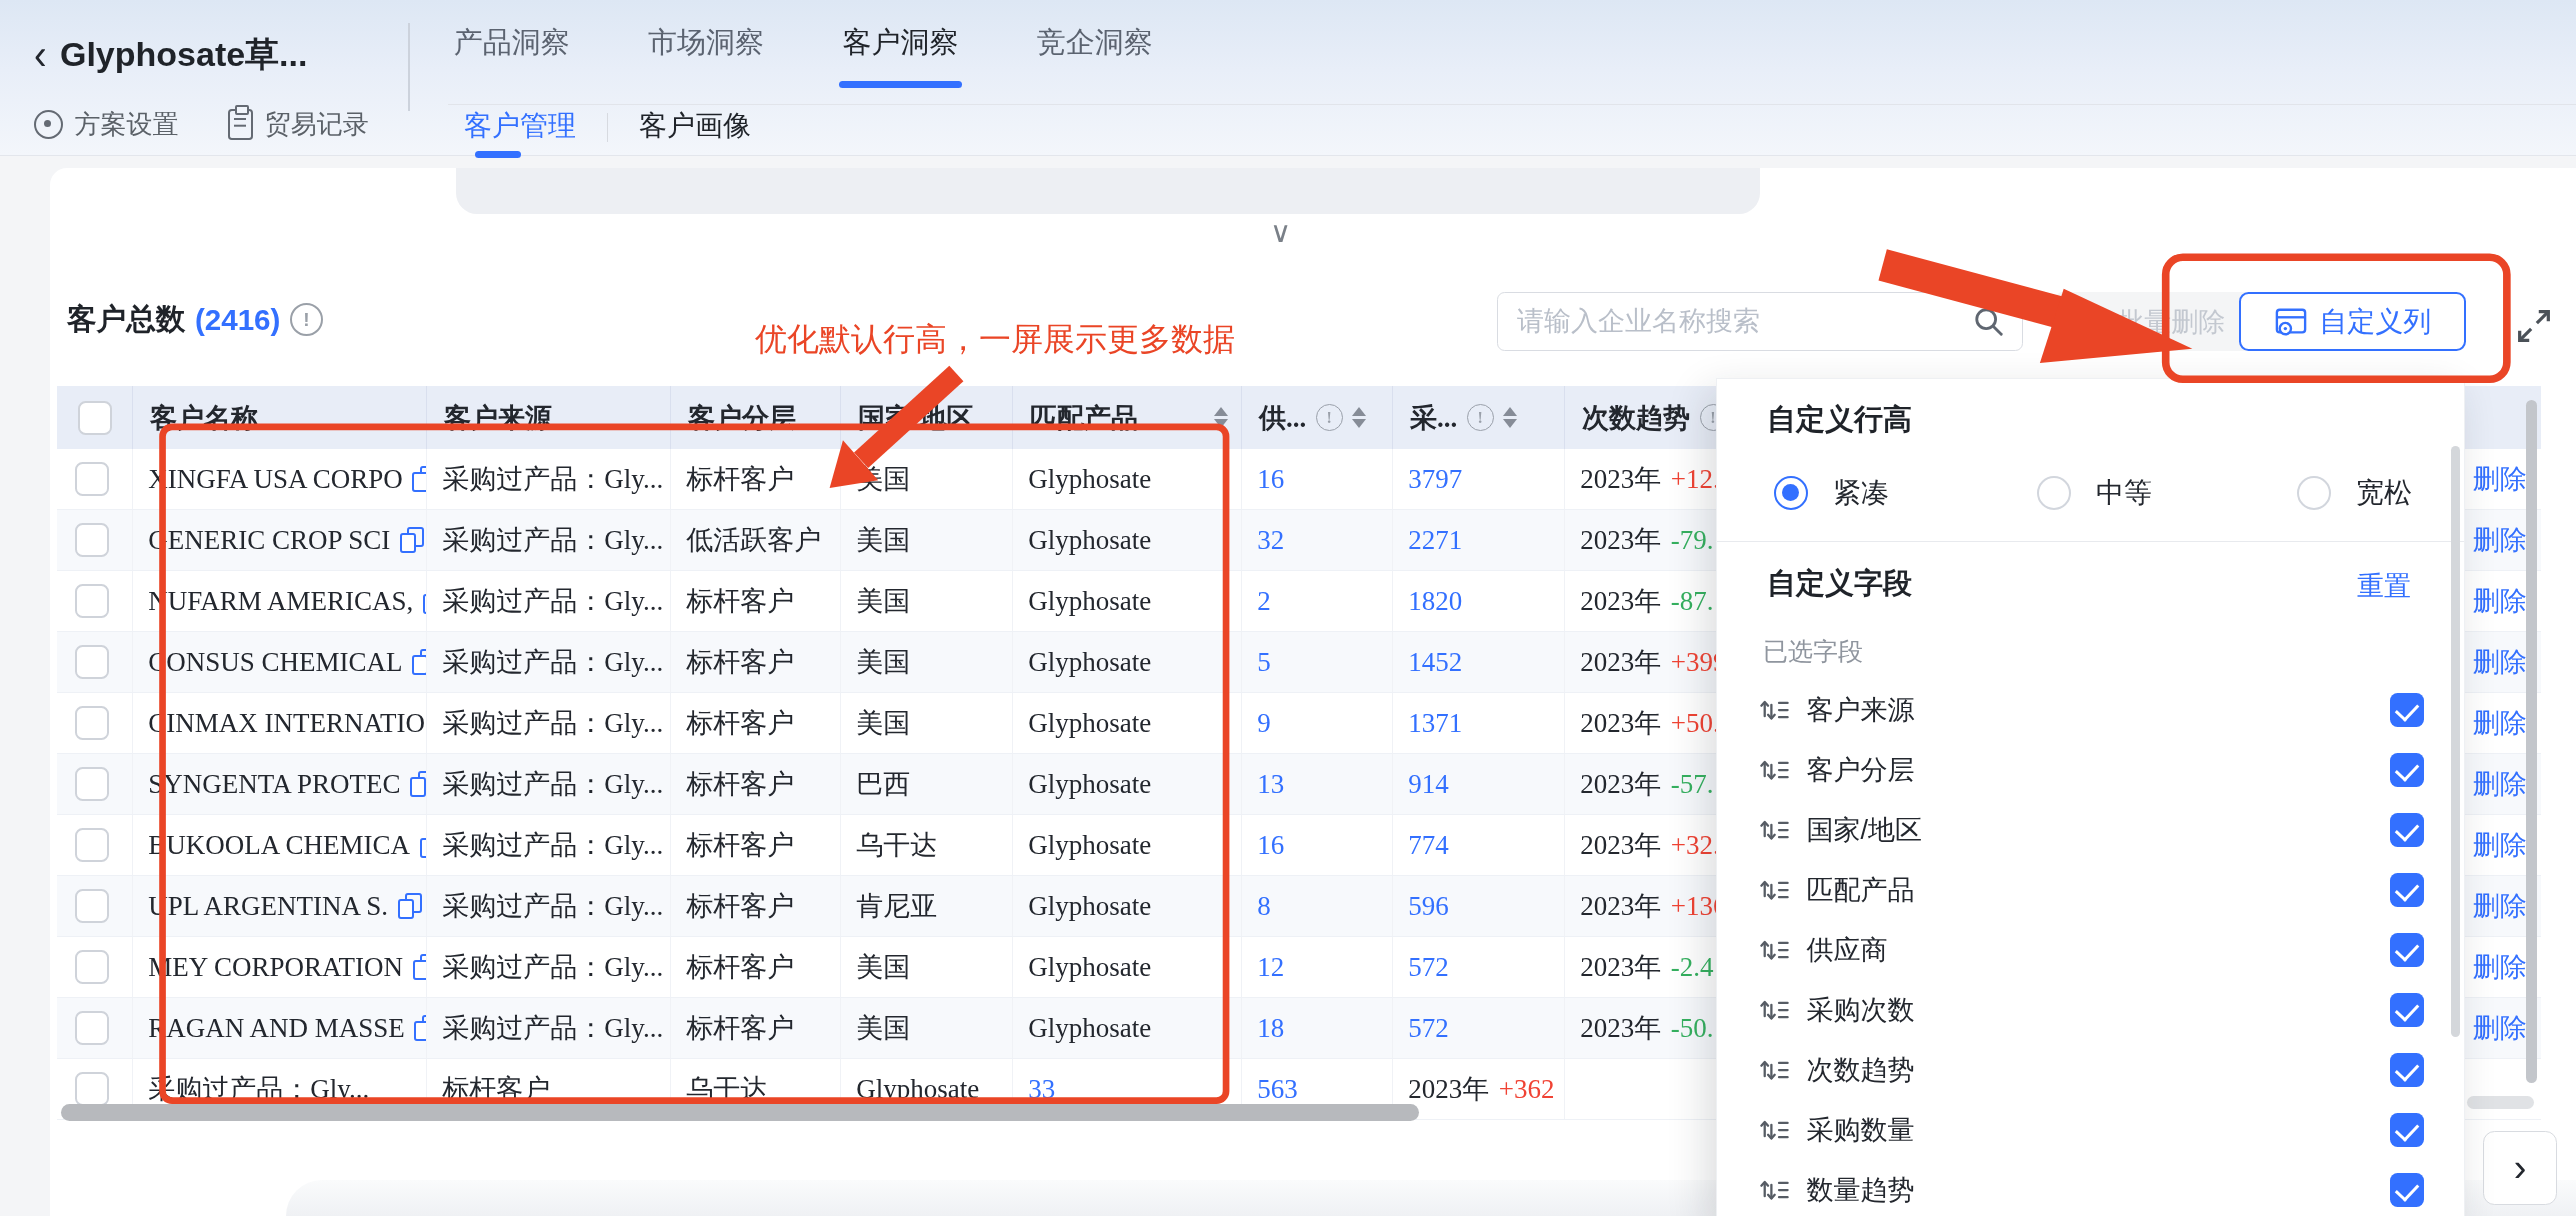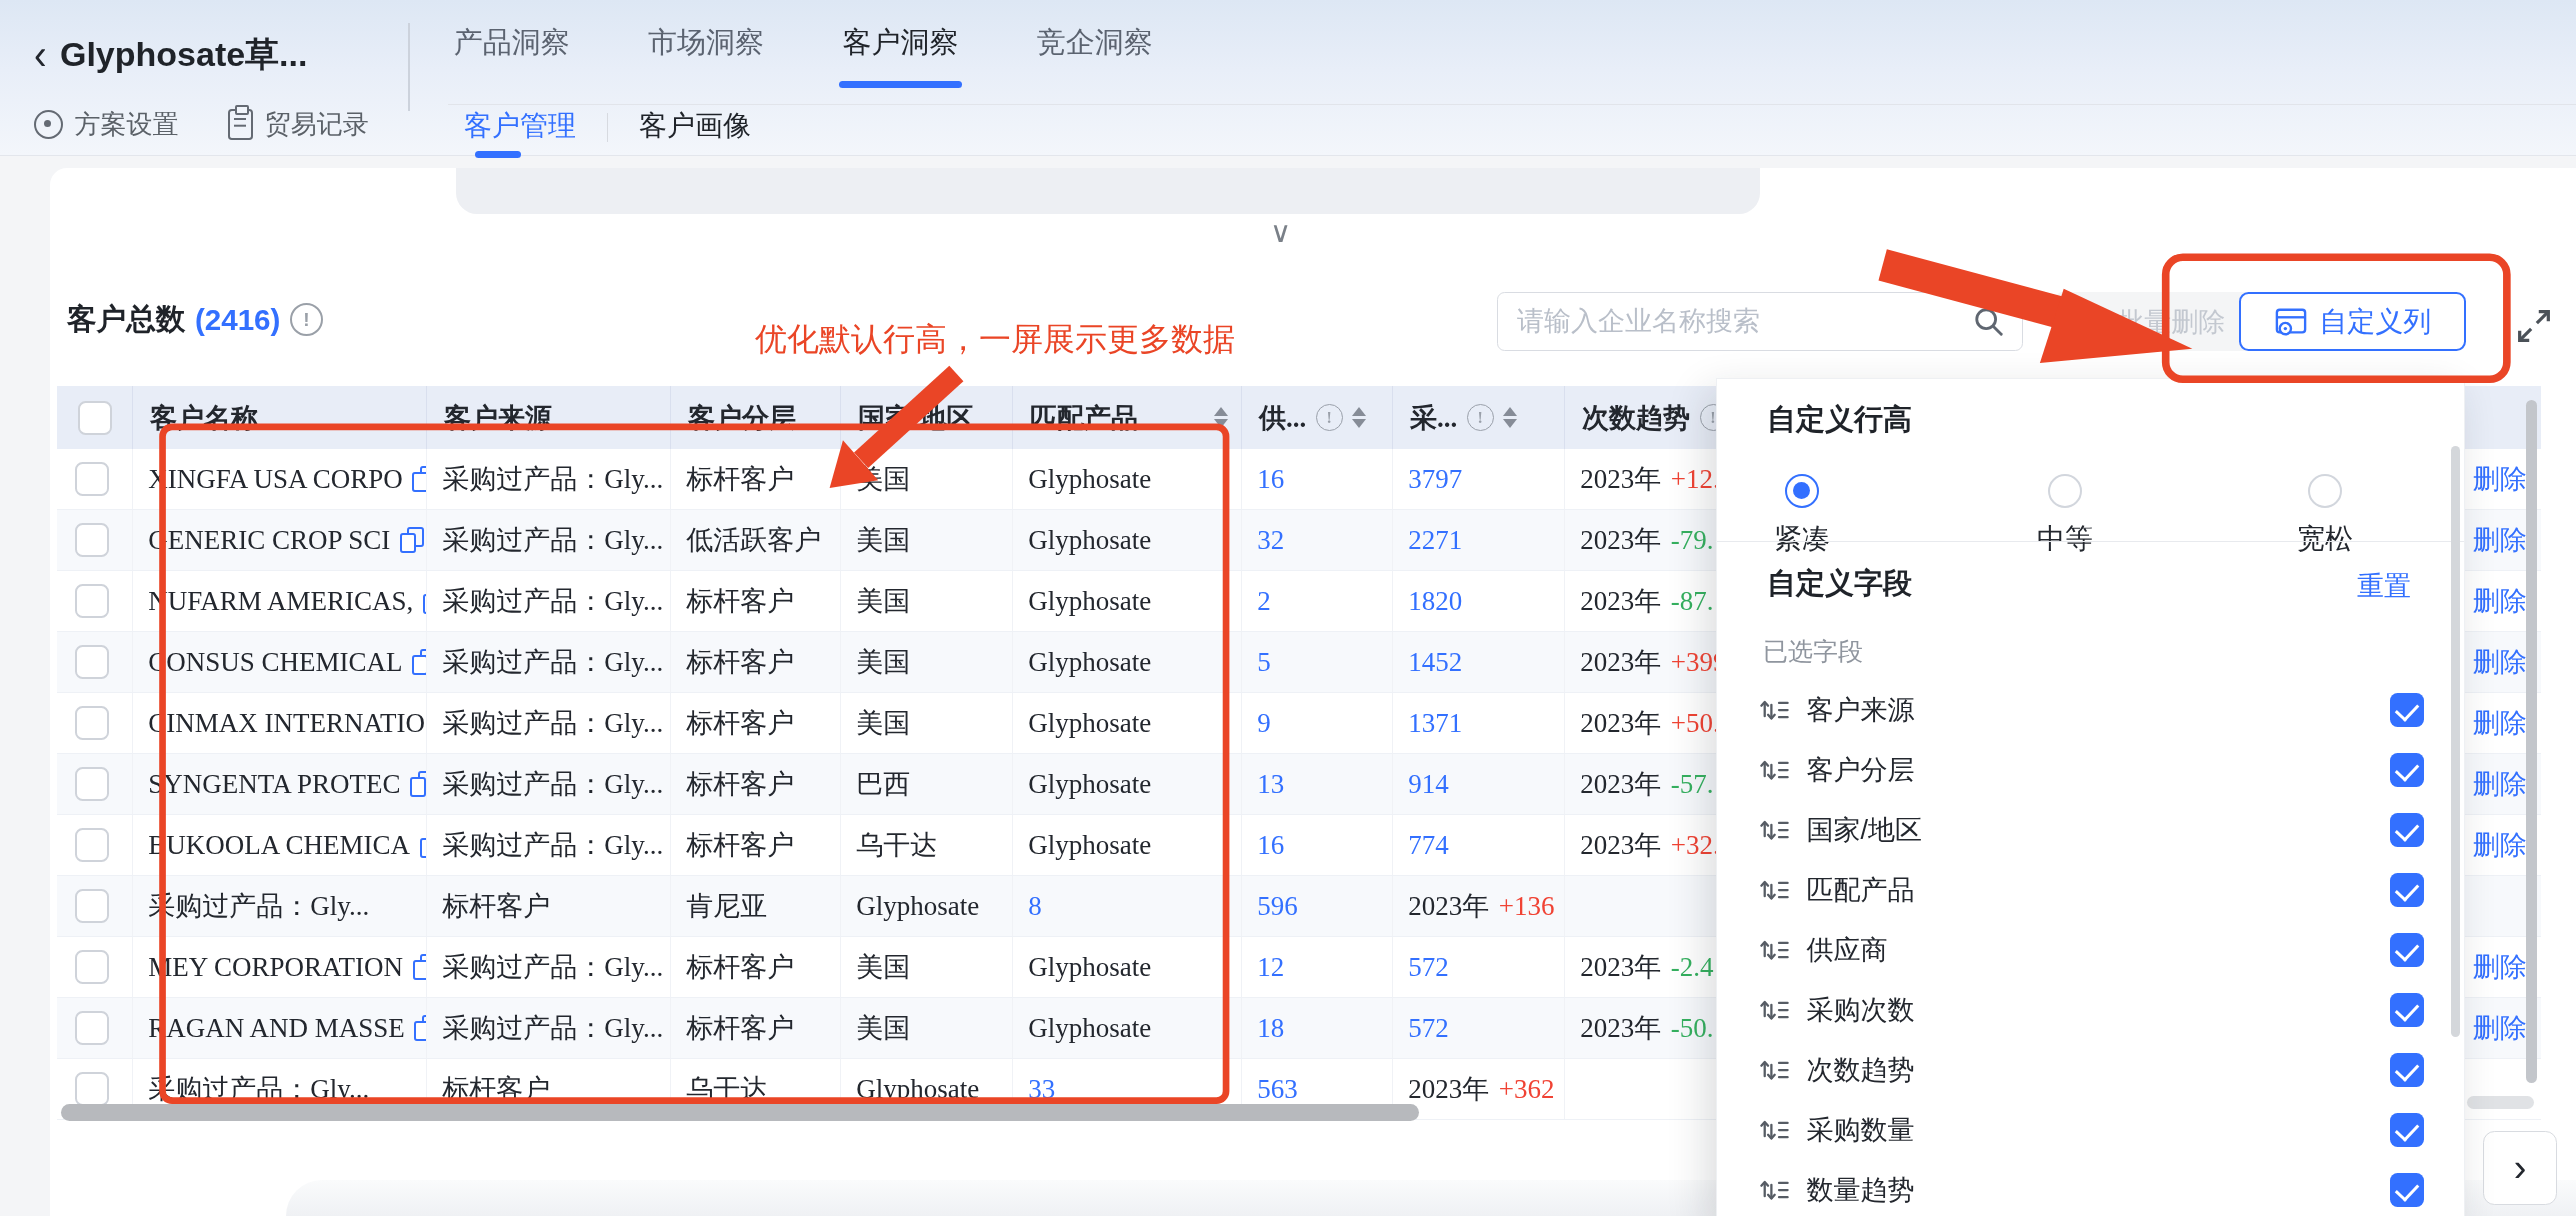--- a/index.html
+++ b/index.html
@@ -82,21 +82,21 @@
 
   
   .hscroll{position:absolute;left:61px;top:1104px;width:1358px;height:17px;border-radius:8.6px;background:#b7b9bd;z-index:22;}
   .hscroll2{position:absolute;left:2467px;top:1096px;width:67px;height:13.3px;border-radius:6.7px;background:#e0e2e5;z-index:22;}
   .vscroll{position:absolute;left:2526px;top:400px;width:11.4px;height:683px;border-radius:5.7px;background:#c3c6cb;z-index:22;}
 
   
   .panel{position:absolute;left:1716px;top:378px;width:749px;height:839px;background:#fff;z-index:30;
          box-shadow:-9.5px 13.3px 38px rgba(31,35,41,.16);border:1px solid #eef0f3;box-sizing:border-box;}
   .p-title{position:absolute;left:50px;top:21px;font-size:29px;font-weight:700;color:#1f2329;}
-  .radio-opt{position:absolute;top:95px;display:flex;align-items:center;gap:12px;font-size:28px;color:#23272e;flex-direction:column;}
+  .radio-opt{position:absolute;top:95px;display:flex;align-items:center;gap:25px;font-size:28px;color:#23272e;}
   .rad{width:34px;height:34px;border-radius:50%;border:2.9px solid #d2d6dd;box-sizing:border-box;background:#fff;position:relative;flex:none;}
   .radio-opt.on .rad{border-color:#3370ff;}
   .radio-opt.on .rad::after{content:"";position:absolute;left:5.7px;top:5.7px;width:17px;height:17px;border-radius:50%;background:#3370ff;}
   .p-div{position:absolute;left:0;top:162px;width:747px;height:1px;background:#e8eaee;}
   .p-title2{position:absolute;left:50px;top:185px;font-size:29px;font-weight:700;color:#1f2329;}
   .reset{position:absolute;right:53px;top:189px;font-size:27px;color:#3370ff;}
   .p-sub{position:absolute;left:46px;top:256px;font-size:25px;color:#8f959e;}
   .fields{position:absolute;left:0;top:301px;width:749px;}
   .frow{height:60px;display:flex;align-items:center;padding:0 42px 0 42px;box-sizing:border-box;}
   .flabel{font-size:27px;color:#23272e;margin-left:17px;}
@@ -418,20 +418,24 @@
           </div>
           <div class="td c-ops">
             <span class="del-link">删除</span>
           </div>
         </div>
 
         <div class="grid trow">
           <div class="td c-cb">
             <span class="cb"></span>
           </div>
+          <div class="td">
+            <span>UPL ARGENTINA S.</span>
+            <span class="copy-ic"></span>
+          </div>
           <div class="td">采购过产品：Gly...</div>
           <div class="td">标杆客户</div>
           <div class="td">肯尼亚</div>
           <div class="td">Glyphosate</div>
           <div class="td">
             <span class="num">8</span>
           </div>
           <div class="td">
             <span class="num">596</span>
           </div>

